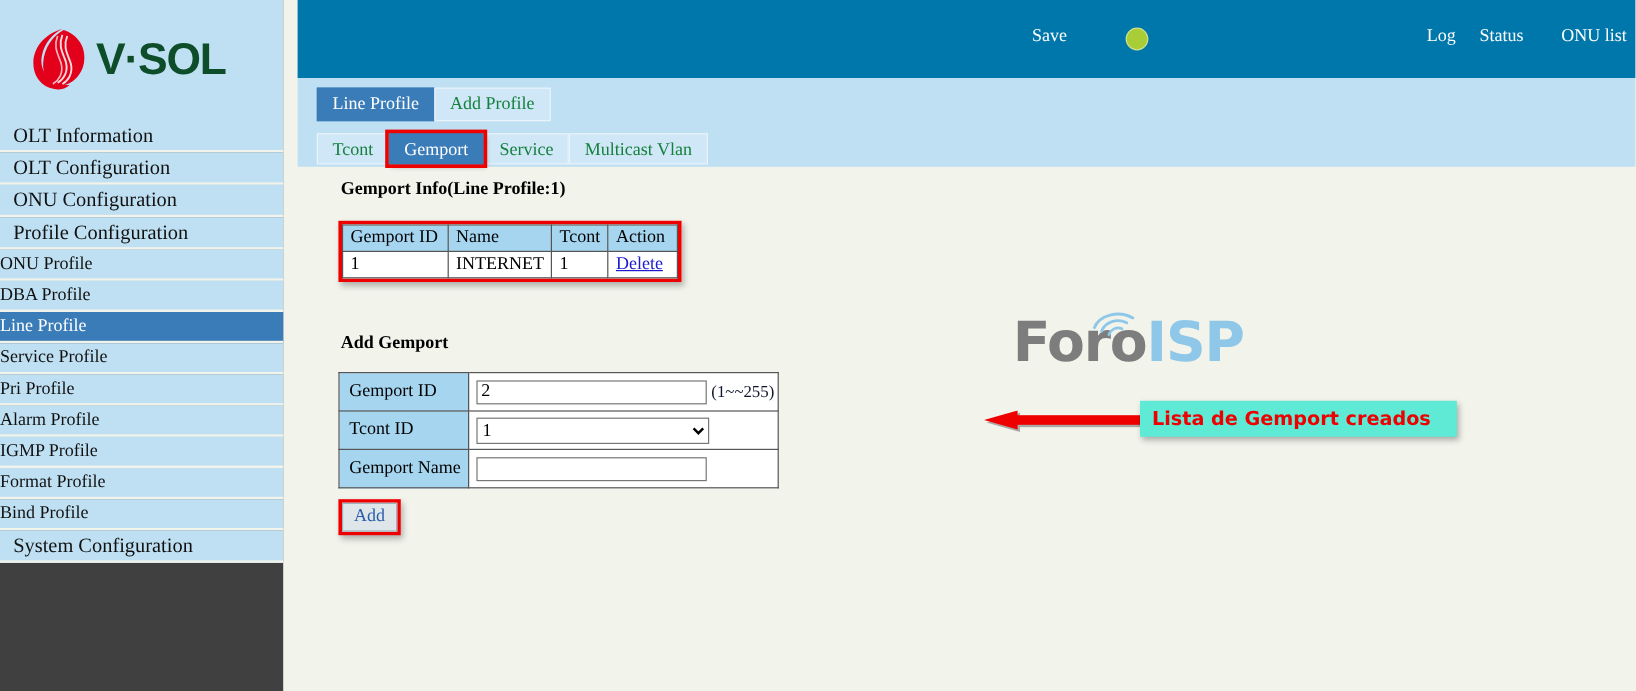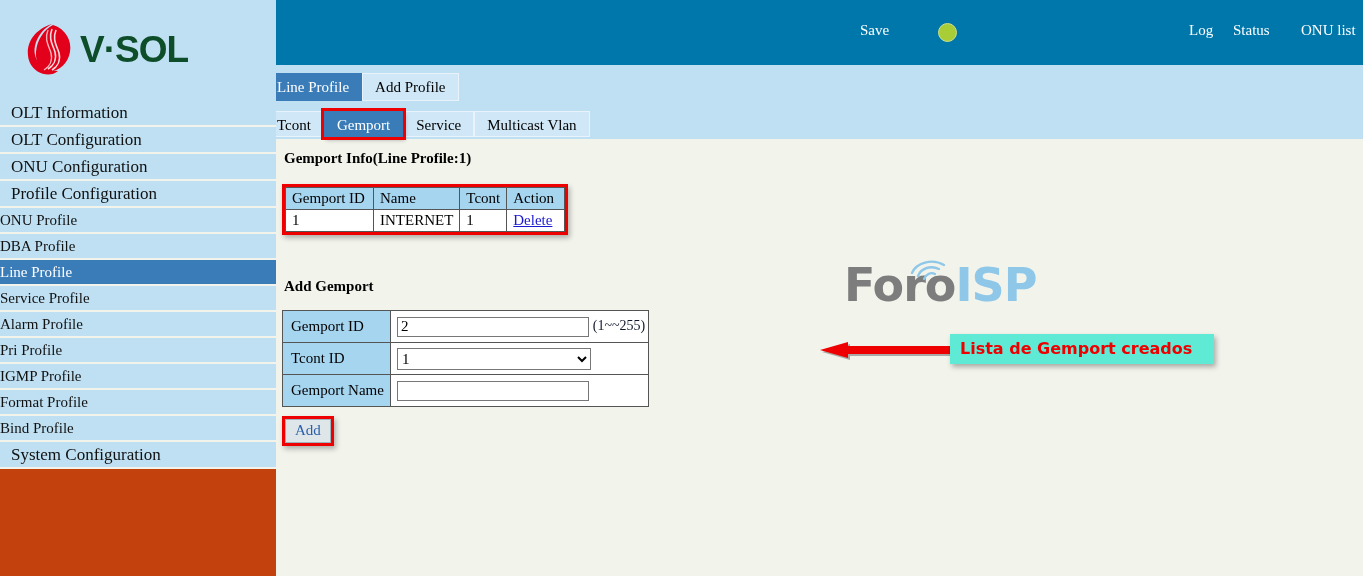--- a/index.html
+++ b/index.html
@@ -12,23 +12,23 @@
     background: #f2f4ec;
     font-family: "Liberation Serif", "DejaVu Serif", serif;
     overflow: hidden;
     position: relative;
   }
 
   
   #sidebar {
     position: absolute;
     left: 0; top: 0;
-    width: 276px;
+    width: 236px;
     height: 576px;
-    background: #c2410c;
+    background: #404040;
     z-index: 5;
   }
   #logo-area {
     height: 100px;
     background: #bfe0f2;
     position: relative;
   }
   #logo-wrap {
     position: absolute;
     left: 22px; top: 21px;
@@ -132,21 +132,21 @@
     left: 16px; top: 8px;
     display: flex;
   }
   #tabrow2 {
     position: absolute;
     left: 16px; top: 46px;
     display: flex;
   }
   .tab {
     font-size: 15px;
-    color: #000000;
+    color: #15803d;
     background: #cfe7f6;
     border: 1px solid #e8f3fb;
     padding: 0 12px;
     height: 26px;
     line-height: 26px;
     box-sizing: border-box;
     cursor: pointer;
     white-space: nowrap;
   }
   #tabrow1 .tab { height: 28px; line-height: 27px; }
@@ -337,22 +337,22 @@
 
   <div id="menu">
     <div class="menu-top"><span>OLT Information</span></div>
     <div class="menu-top"><span>OLT Configuration</span></div>
     <div class="menu-top"><span>ONU Configuration</span></div>
     <div class="menu-top"><span>Profile Configuration</span></div>
     <div class="menu-sub"><span>ONU Profile</span></div>
     <div class="menu-sub"><span>DBA Profile</span></div>
     <div class="menu-sub active"><span>Line Profile</span></div>
     <div class="menu-sub"><span>Service Profile</span></div>
+    <div class="menu-sub"><span>Pri Profile</span></div>
     <div class="menu-sub"><span>Alarm Profile</span></div>
-    <div class="menu-sub"><span>Pri Profile</span></div>
     <div class="menu-sub"><span>IGMP Profile</span></div>
     <div class="menu-sub"><span>Format Profile</span></div>
     <div class="menu-sub"><span>Bind Profile</span></div>
     <div class="menu-top"><span>System Configuration</span></div>
   </div>
 </div>
 
 <div id="header">
   <div id="hdr-save">Save</div>
   <div id="hdr-dot"></div>

